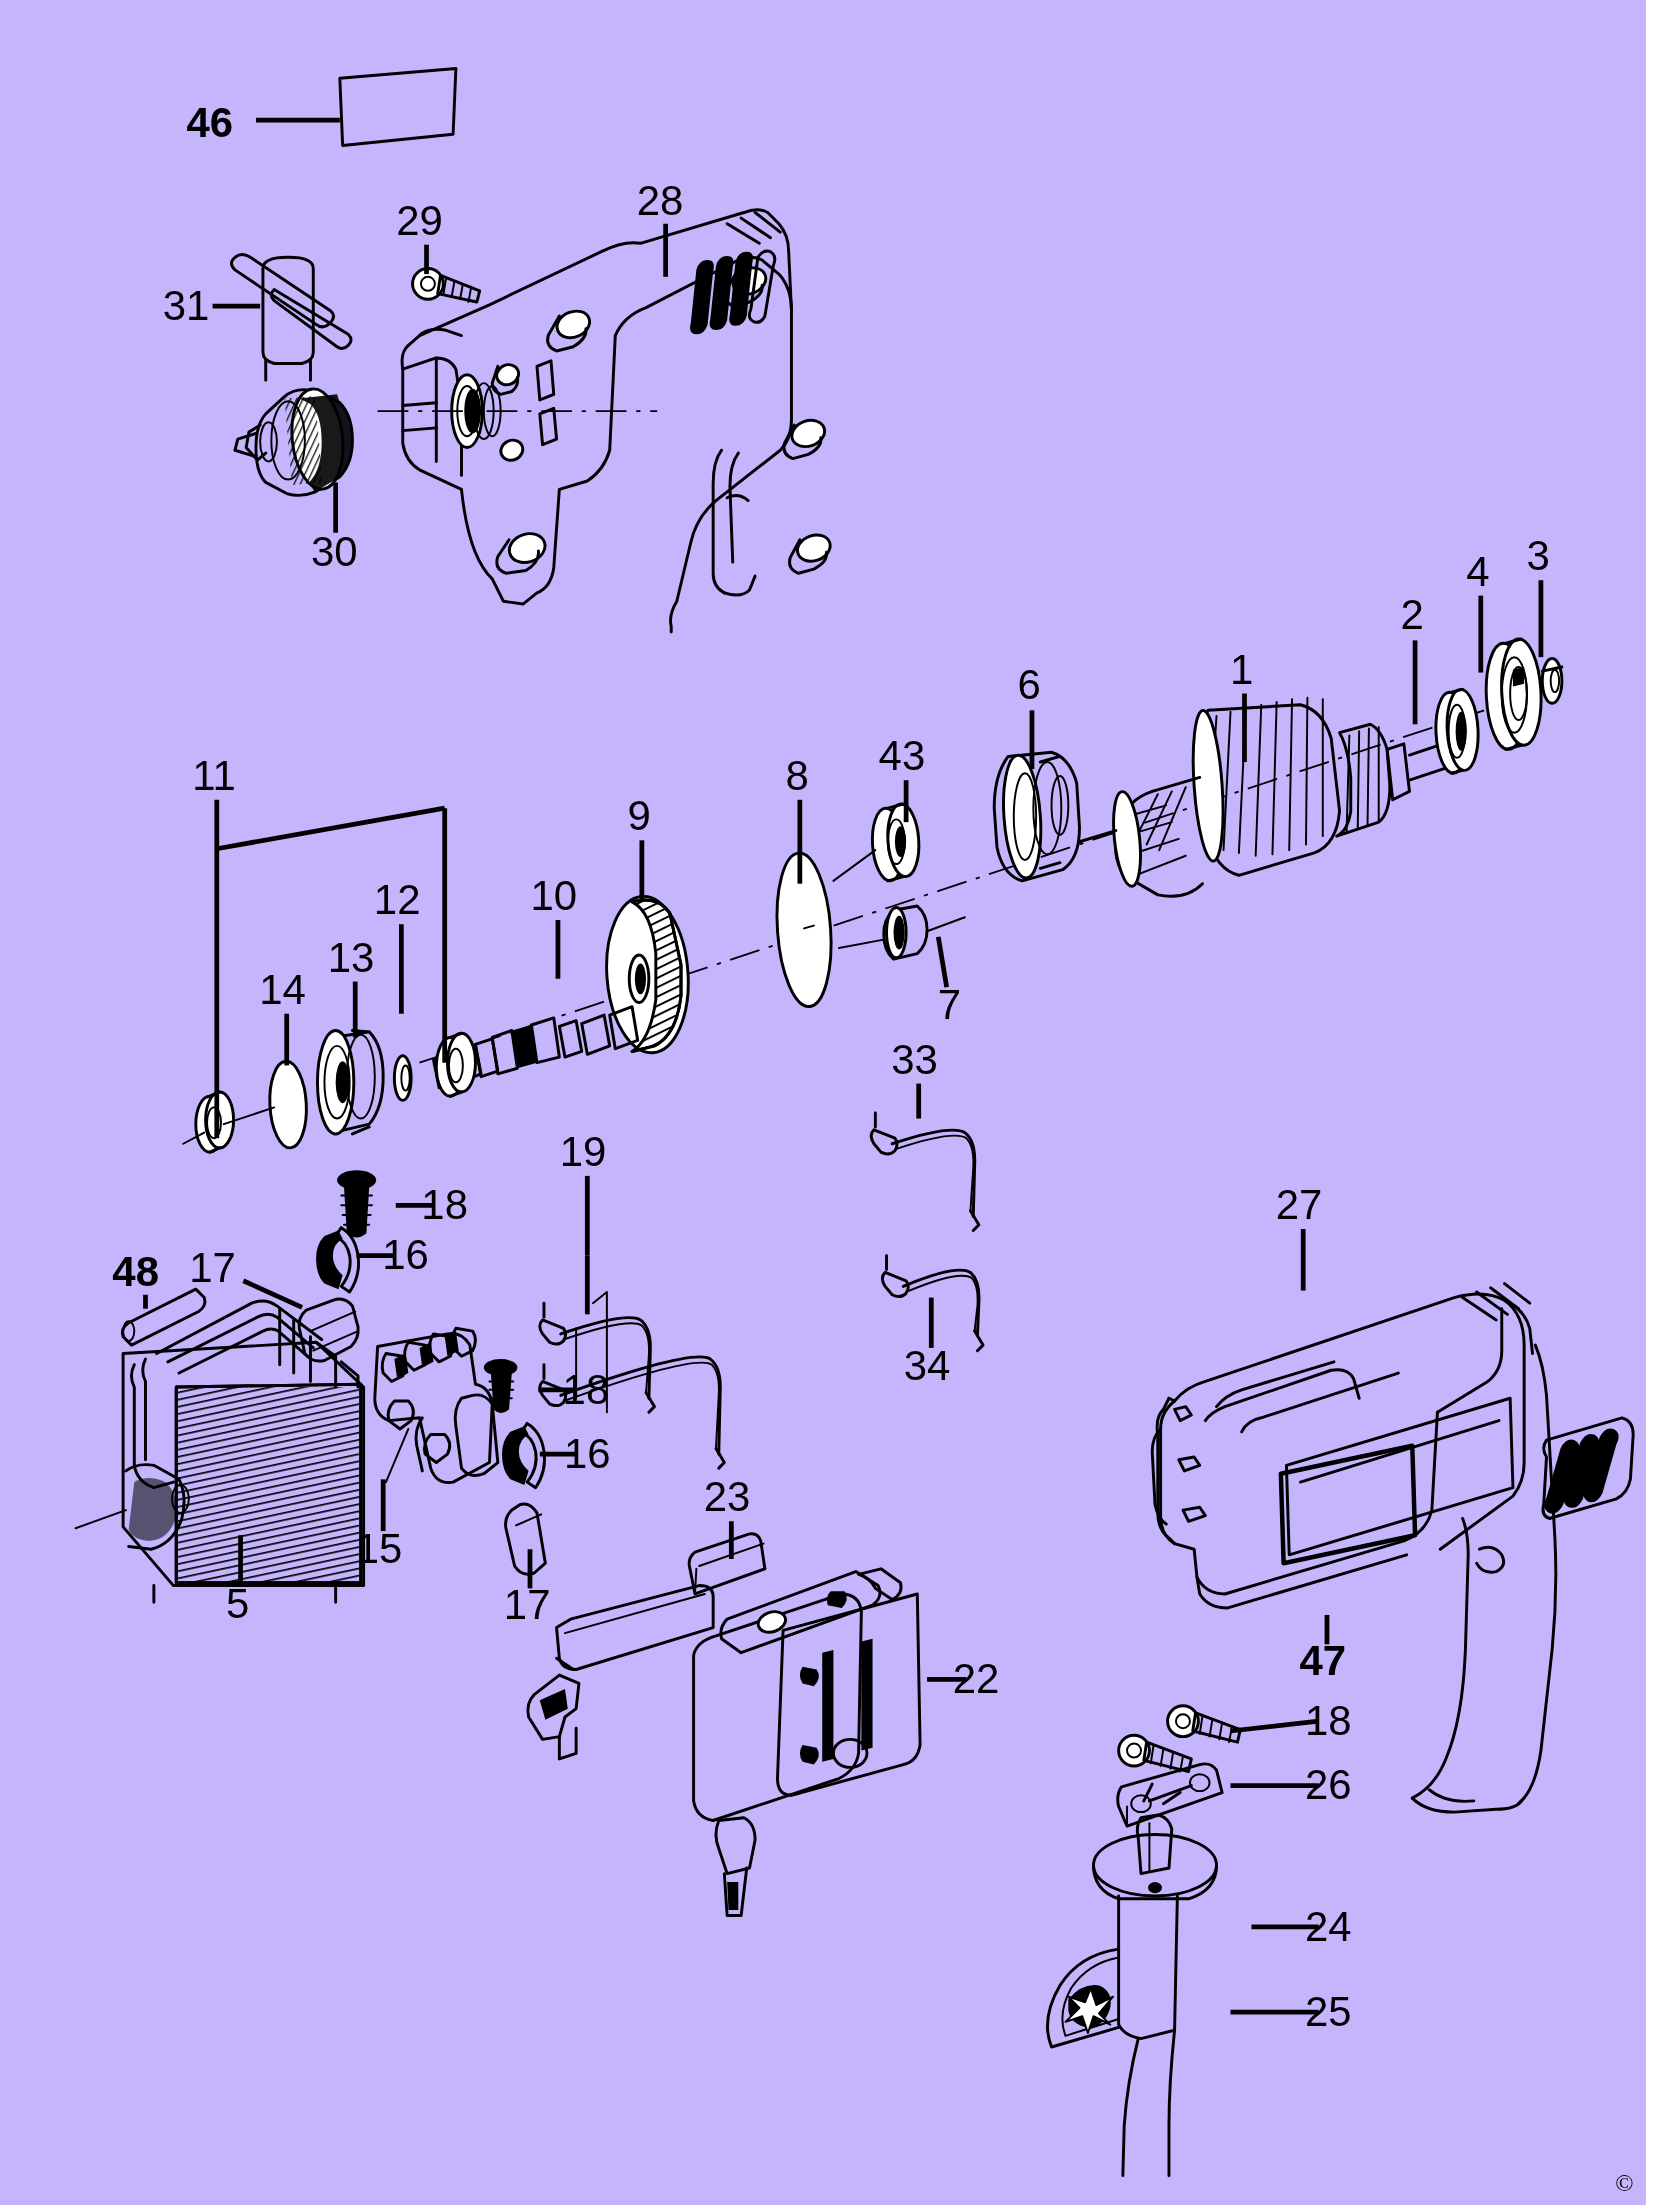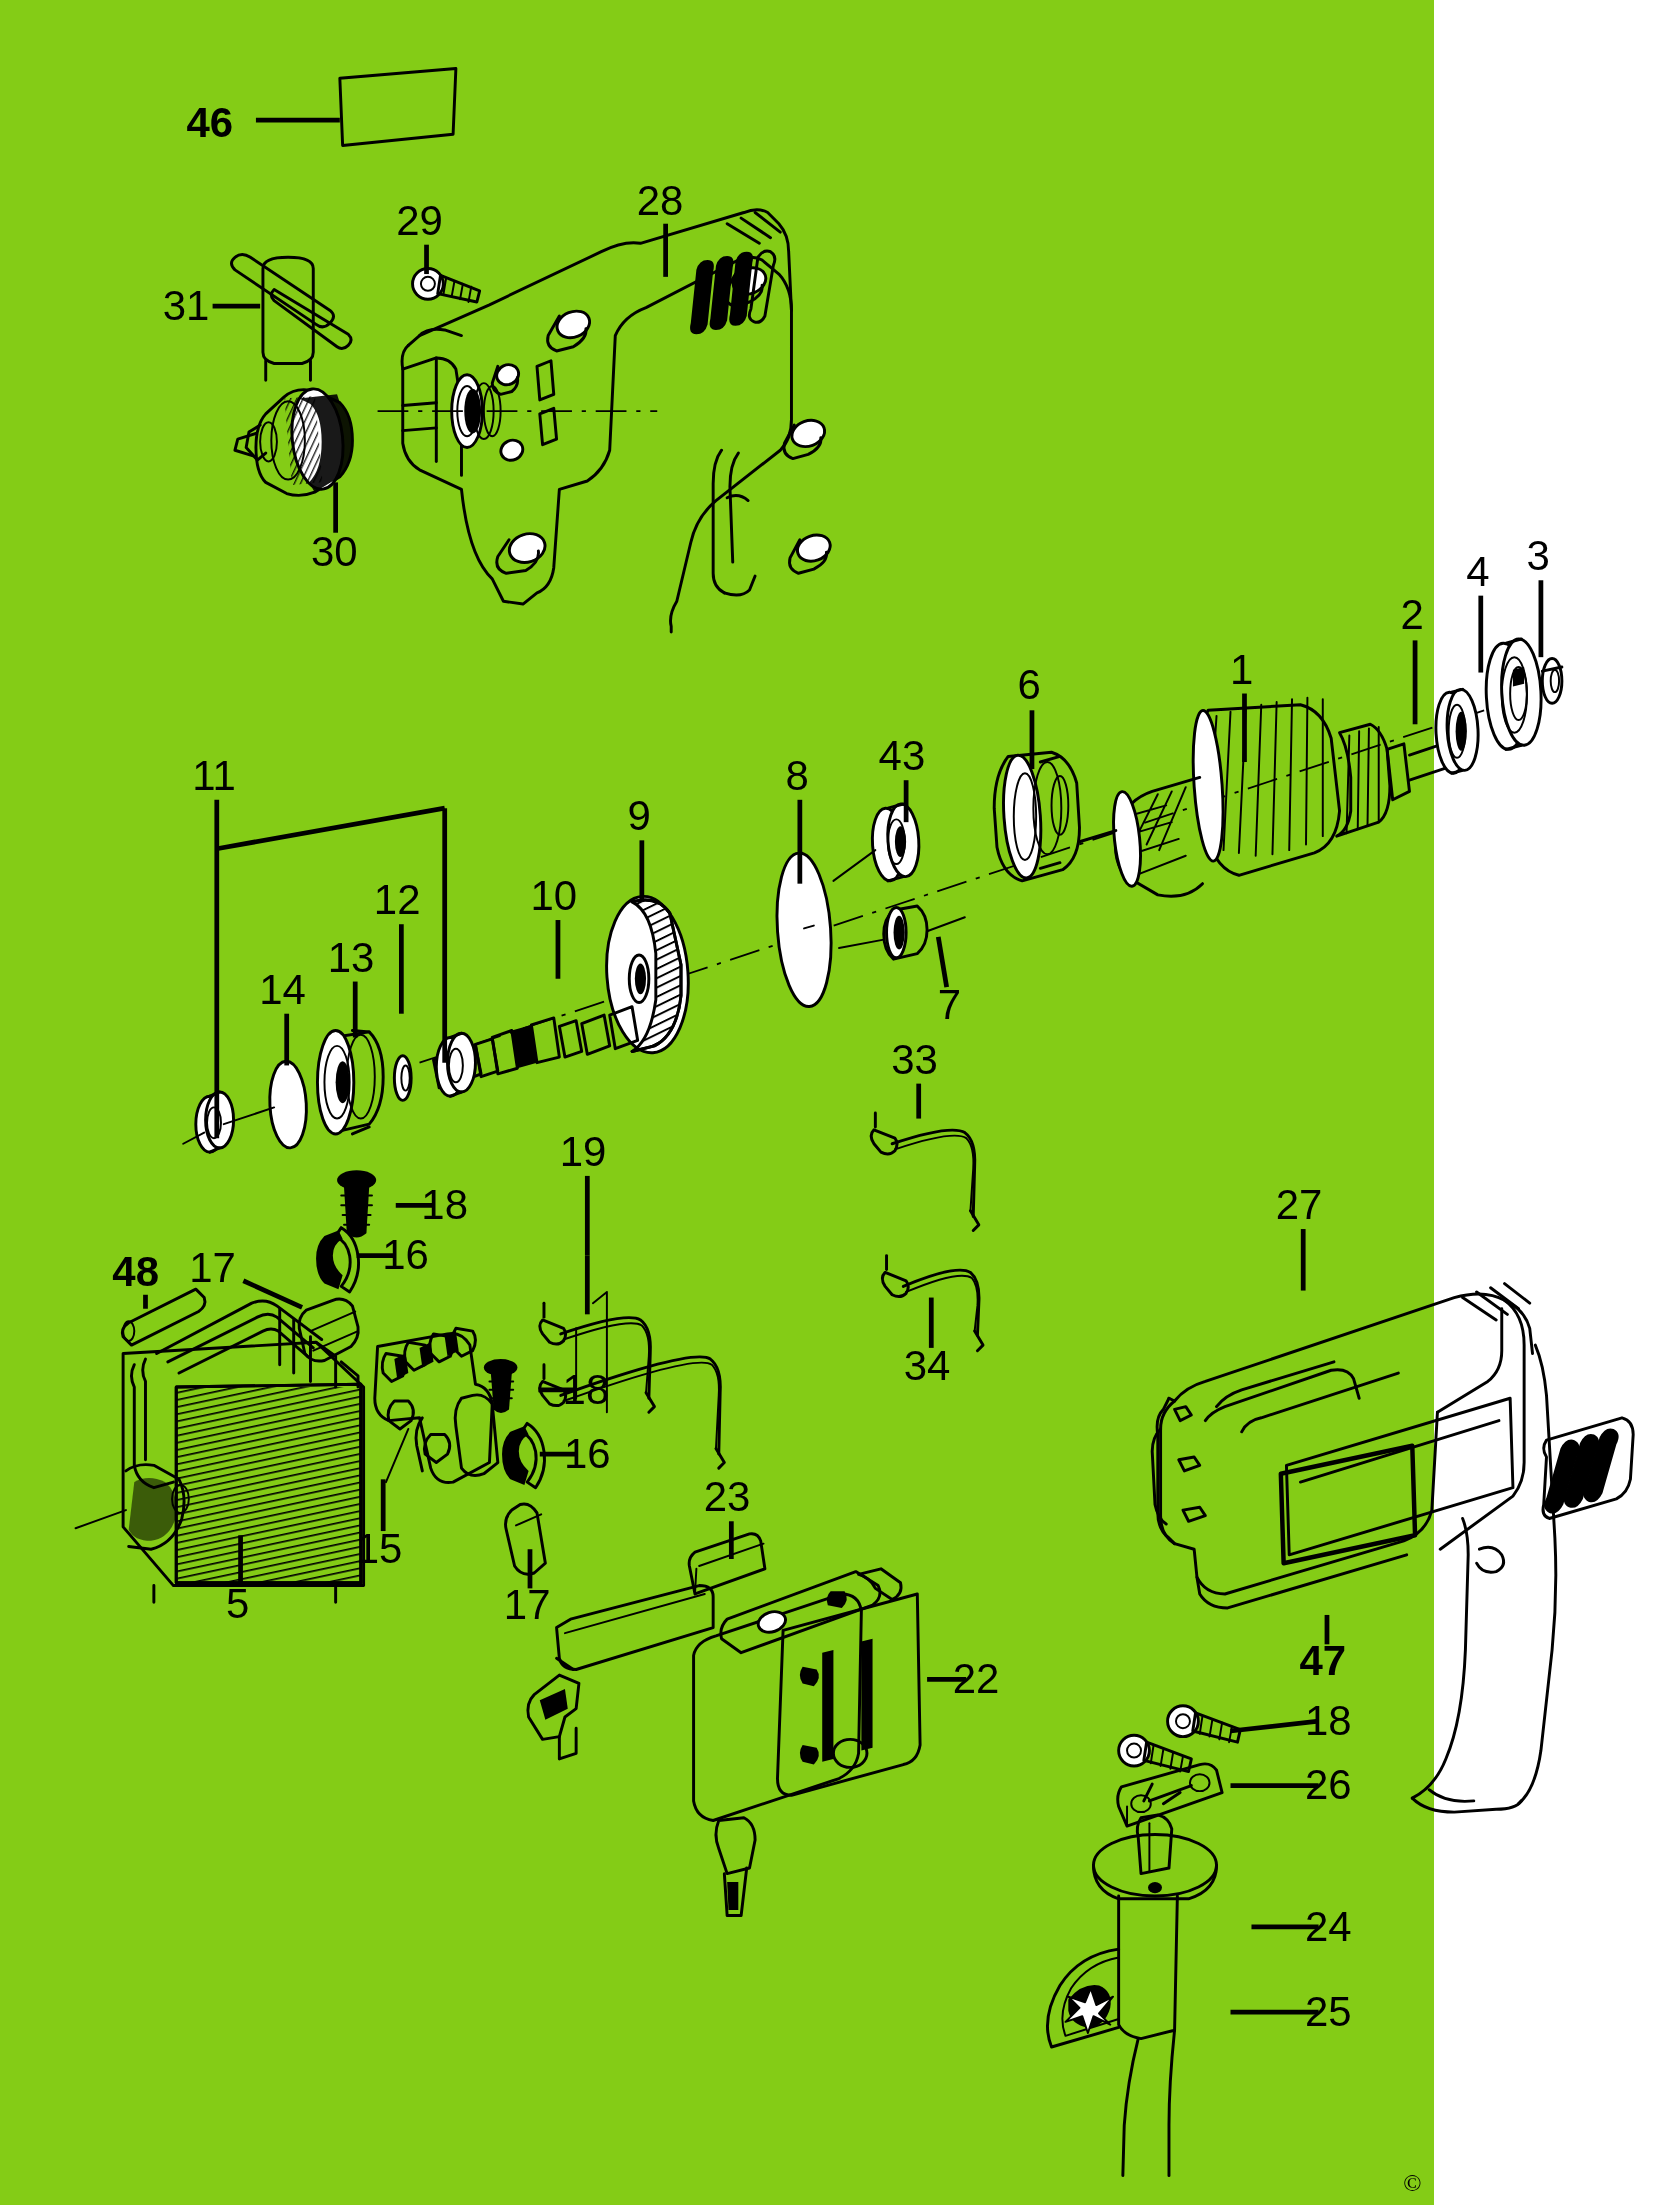--- a/index.html
+++ b/index.html
@@ -1,17 +1,17 @@
 <!DOCTYPE html>
 <html style="font-size:11.2px"><head>
 <meta charset="utf-8">
 <style>
   html,body{margin:0;padding:0;background:#fff;}
   body{width:1678px;height:2205px;font-family:"Liberation Sans",sans-serif;overflow:hidden;}
-  #sheet{position:relative;width:1434px;height:2205px;background:#84cc16;}
+  #sheet{position:relative;width:1646px;height:2205px;background:#c4b5fd;}
   #artwork{position:absolute;left:0;top:0;width:1678px;height:2205px;}
   .cpy{position:absolute;right:12.6px;bottom:9.8px;font-size:24px;line-height:1;color:#000;
        font-family:"Liberation Serif",serif;}
 </style>
 </head>
 <body>
 
 <div id="sheet">
 
   <svg id="artwork" viewBox="0 0 1200 1577" preserveAspectRatio="xMidYMid meet">

